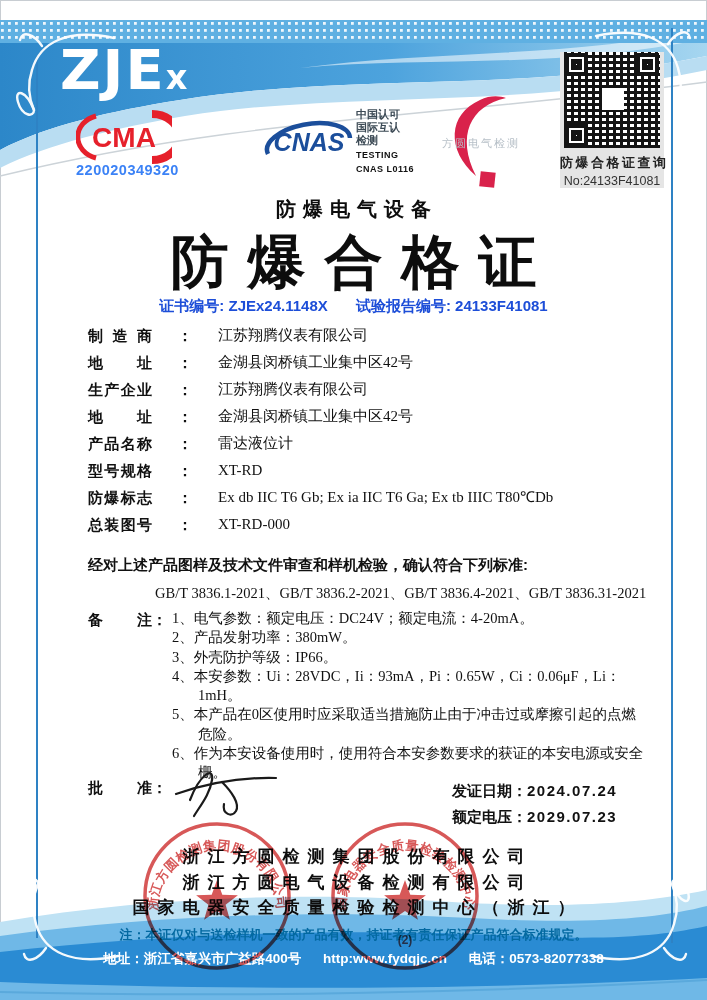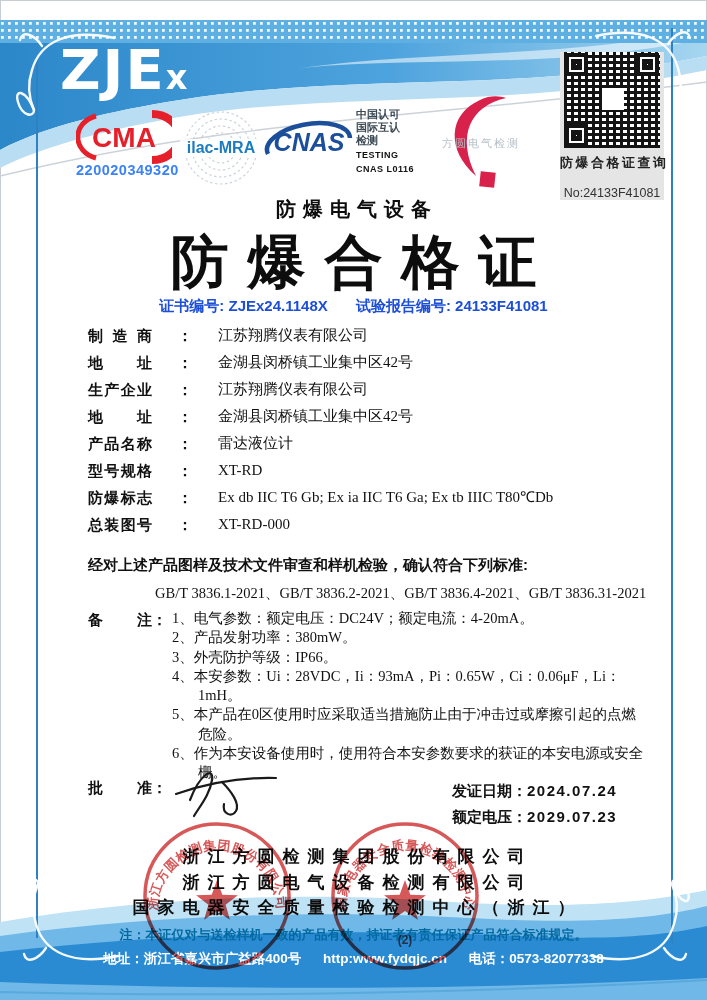--- a/index.html
+++ b/index.html
@@ -32,21 +32,21 @@
   .qr-wrap{position:absolute;left:560px;top:52px;width:104px;text-align:center;z-index:4;background:#e5e5e5;}
   .qr{position:relative;width:96px;height:96px;margin:0 auto;background:#fff;
       background-image:
         repeating-linear-gradient(90deg,#141414 0 3px,transparent 3px 7px),
         repeating-linear-gradient(0deg,#141414 0 3px,#fff 3px 6px);}
   .qr-finder{position:absolute;width:15px;height:15px;background:#fff;border:4px solid #141414;
              box-shadow:inset 0 0 0 2px #fff,inset 0 0 0 7px #141414;}
   .qr-f1{left:1px;top:1px;} .qr-f2{right:1px;top:1px;} .qr-f3{left:1px;bottom:1px;}
   .qr-center{position:absolute;left:38px;top:36px;width:22px;height:22px;background:#fff;}
   .qr-caption{font-size:13px;font-weight:bold;color:#222;letter-spacing:2.5px;margin-top:6px;white-space:nowrap;}
-  .qr-number{font-size:12.5px;color:#333;margin-top:14px;white-space:nowrap;}
+  .qr-number{font-size:12.5px;color:#333;margin-top:2px;white-space:nowrap;}
 
   
   .subtitle{position:absolute;top:196px;left:0;width:707px;text-align:center;z-index:2;
             font-size:20px;font-weight:bold;color:#0d0d0d;letter-spacing:7px;padding-left:7px;box-sizing:border-box;}
   .main-title{position:absolute;top:224px;left:0;width:707px;text-align:center;z-index:2;
               font-size:58px;font-weight:900;color:#0d0d0d;letter-spacing:19px;padding-left:19px;box-sizing:border-box;
               font-family:"DejaVu Sans",sans-serif;}
   .cert-line{position:absolute;top:297px;left:0;width:707px;text-align:center;z-index:2;
              font-size:15px;font-weight:bold;color:#1d4ed8;}
   .cert-line span{margin:0 12px;}
@@ -130,31 +130,20 @@
 
   <div class="cma">
     <svg width="96" height="54" viewBox="0 0 96 54">
       <path d="M20,6 A26,22 0 0 0 20,48" stroke="#e6202b" stroke-width="5" fill="none"></path>
       <path d="M76,4 A27,23 0 0 1 76,50" stroke="#e6202b" stroke-width="8" fill="none"></path>
       <text x="48" y="37" text-anchor="middle" font-size="28" font-weight="900" fill="#e6202b">CMA</text>
     </svg>
     <div class="cma-num">220020349320</div>
   </div>
 
-  <div class="ilac">
-    <svg width="82" height="80" viewBox="0 0 82 80">
-      <g fill="none" stroke="#ccd3d8" stroke-width="1.2" stroke-dasharray="2.5,2.5">
-        <circle cx="41" cy="40" r="36"></circle>
-          <circle cx="41" cy="40" r="29"></circle>
-        <circle cx="41" cy="40" r="22"></circle>
-          <circle cx="41" cy="40" r="15"></circle>
-      </g>
-    </svg>
-    <div class="ilac-txt">ilac-MRA</div>
-  </div>
 
   <div class="cnas">
     <svg width="92" height="56" viewBox="0 0 92 56">
       <path d="M6,42 A42,20 -10 1 1 88,26" stroke="#1b4e9b" stroke-width="4.5" fill="none"></path>
       <text x="47" y="39" text-anchor="middle" font-size="25" font-weight="900" font-style="italic" fill="#1b4e9b">CNAS</text>
     </svg>
   </div>
   <div class="cnas-info">
     <div>中国认可</div>
     <div>国际互认</div>

